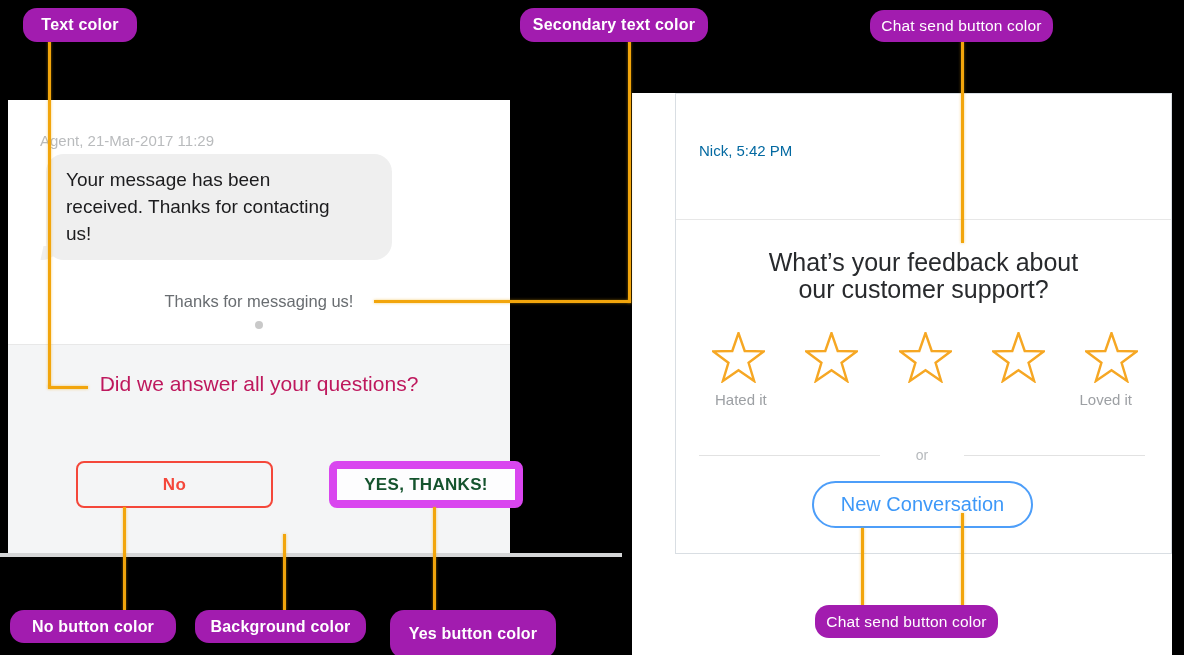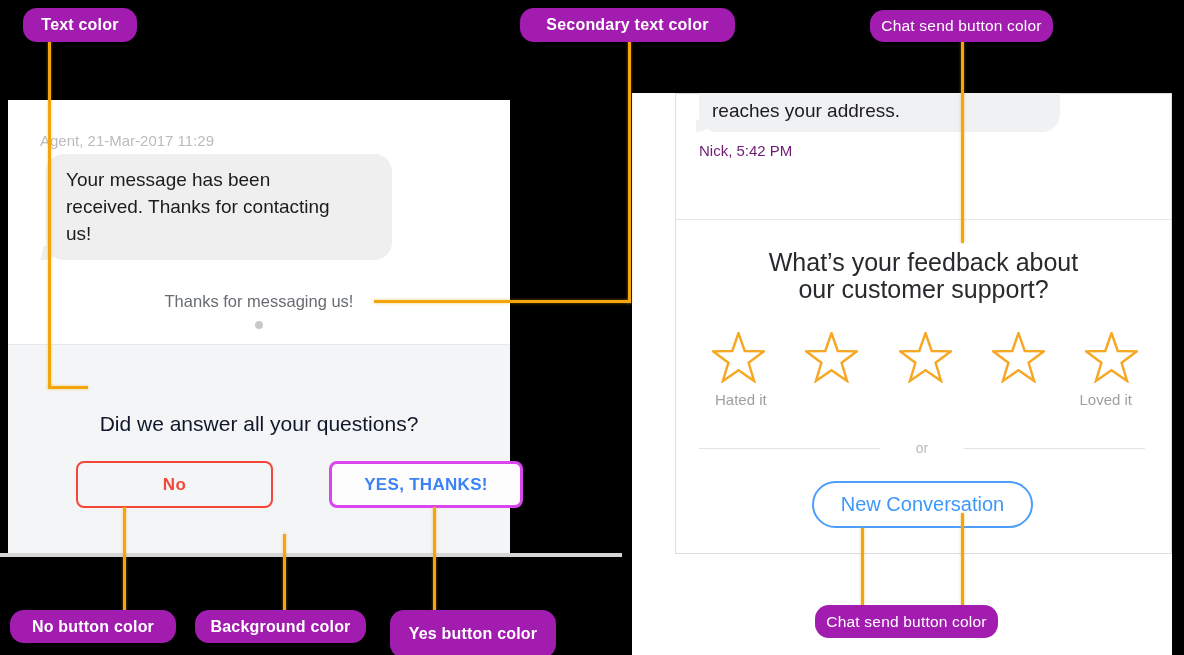--- a/index.html
+++ b/index.html
@@ -6,21 +6,21 @@
   .canvas{position:relative;width:1184px;height:655px;background:#000;overflow:hidden;
           font-family:"Liberation Sans",sans-serif;}
   .abs{position:absolute;}
 
   
   .tag{position:absolute;background:#a21caf;color:#fff;border-radius:14px;
        display:flex;align-items:center;justify-content:center;
        font-size:16px;font-weight:700;letter-spacing:.2px;z-index:30;}
   .tag.regular{font-weight:400;font-size:15.5px;}
   #tag-text-color{left:23px;top:8px;width:114px;height:34px;}
-  #tag-secondary{left:520px;top:8px;width:215px;height:34px;}
+  #tag-secondary{left:520px;top:8px;width:188px;height:34px;}
   #tag-send-top{left:870px;top:10px;width:183px;height:32px;}
   #tag-no{left:10px;top:610px;width:166px;height:33px;}
   #tag-bg{left:195px;top:610px;width:171px;height:33px;}
   #tag-yes{left:390px;top:610px;width:166px;height:48px;}
   #tag-send-bottom{left:815px;top:605px;width:183px;height:33px;}
 
   
   .aline{position:absolute;background:#F2A50C;z-index:25;
          box-shadow:0 0 3px rgba(233,166,2,.55);}
   #l-text-v{left:48px;top:40px;width:3px;height:348px;}
@@ -41,49 +41,49 @@
              background:#EFEFEF;border-radius:18px;padding:12px 20px 13px 20px;
              font-size:19px;line-height:27px;color:#1c1c1e;white-space:pre-line;}
   .lp-bubble::after{content:"";position:absolute;left:-4px;bottom:0;width:16px;height:14px;
              background:#EFEFEF;border-bottom-right-radius:14px;transform:skewX(-12deg);z-index:-1;}
   .lp-secondary{left:0;top:192px;width:100%;text-align:center;
              font-size:16.5px;color:#696d71;}
   .lp-dot{left:calc(50% - 4px);top:221px;width:8px;height:8px;border-radius:50%;background:#c9c9c9;}
   .lp-bottom{left:0;top:244px;width:100%;height:209px;background:#F4F5F6;
              border-top:1px solid #e8e8e8;box-sizing:border-box;}
   .lp-question{position:absolute;left:0;top:27px;width:100%;text-align:center;
-             font-size:21px;color:#0f172a;margin-top:40px;}
+             font-size:21px;color:#be185d;}
   .chat-btn{position:absolute;top:116px;height:47px;box-sizing:border-box;
              border-radius:8px;background:transparent;display:flex;align-items:center;
              justify-content:center;font-weight:700;font-size:17px;cursor:pointer;
              font-family:"Liberation Sans",sans-serif;letter-spacing:.3px;margin-left:40px;}
   .no-btn{left:28px;width:197px;border:2px solid #F4473A;color:#F4473A;}
-  .yes-btn{left:281px;width:194px;border:3px solid #d946ef;color:#3b82f6;background:#fdfdfe;}
+  .yes-btn{left:281px;width:194px;border:8px solid #d946ef;color:#14532d;background:#fdfdfe;}
   .lp-shadow{left:0;top:553px;width:622px;height:4px;background:#d5d6d7;z-index:4;}
 
   
   .right-bg{left:632px;top:93px;width:540px;height:562px;background:#fff;z-index:3;}
   .right-panel{left:675px;top:93px;width:497px;height:461px;background:#fff;
                border:1px solid #D9DEE3;box-sizing:border-box;z-index:5;}
   .rp-bubble{left:23px;top:-1px;width:361px;box-sizing:border-box;
              background:#F0F1F3;border-radius:0 0 18px 18px;
              padding:7px 20px 10px 13px;font-size:19px;color:#1c1c1e;}
   .rp-bubble::after{content:"";position:absolute;left:-3px;bottom:0;width:14px;height:12px;
              background:#F0F1F3;border-bottom-right-radius:12px;z-index:-1;}
-  .rp-meta{left:23px;top:48px;font-size:15px;color:#701a75;}
+  .rp-meta{left:23px;top:48px;font-size:15px;color:#0369a1;}
   .rp-divider{left:0;top:125px;width:100%;height:1px;background:#e7e7e7;}
   .rp-question{left:0;top:155px;width:100%;text-align:center;font-size:25px;
              line-height:27px;color:#282a2d;white-space:pre-line;}
   .rp-stars{left:36px;right:33px;top:238px;display:flex;justify-content:space-between;}
   .rating-star{width:53px;height:51px;cursor:pointer;}
   .rp-scale{left:39px;right:39px;top:297px;display:flex;justify-content:space-between;
              font-size:15px;color:#9da0a4;}
   .rp-or{left:23px;right:26px;top:346px;display:flex;align-items:center;}
   .rp-or .orline{flex:1;height:1px;background:#e2e2e2;}
-  .rp-or .ortext{margin:0 36px;font-size:14px;color:#b7babd;}
+  .rp-or .ortext{margin:7px 36px;font-size:14px;color:#b7babd;}
   .newconv-btn{left:136px;top:387px;width:221px;height:47px;box-sizing:border-box;
              border:2px solid #4D9EF9;border-radius:24px;background:#fff;color:#3D98F8;
              display:flex;align-items:center;justify-content:center;font-size:20px;
              cursor:pointer;font-family:"Liberation Sans",sans-serif;}
 </style>
 </head>
 <body>
 
 <div class="canvas">
 
@@ -97,21 +97,20 @@
     <div class="abs lp-bottom">
       <div class="lp-question">Did we answer all your questions?</div>
       <div class="chat-btn no-btn">No</div>
       <div class="chat-btn yes-btn">YES, THANKS!</div>
     </div>
   </div>
   <div class="abs lp-shadow"></div>
 
   <div class="abs right-bg"></div>
   <div class="abs right-panel">
-    <div class="abs rp-bubble">reaches your address.</div>
     <div class="abs rp-meta">Nick, 5:42 PM</div>
     <div class="abs rp-divider"></div>
     <div class="abs rp-question">What’s your feedback about
 our customer support?</div>
     <div class="abs rp-stars">
       <span class="rating-star">
         <svg width="53" height="51" viewBox="0 0 52 50">
           <polygon points="26,1 32.1,18.6 50.7,19 35.9,30.2 41.3,48 26,37.4 10.7,48 16.1,30.2 1.3,19 19.9,18.6" fill="none" stroke="#F6A723" stroke-width="2.4"></polygon>
         </svg>
       </span>

